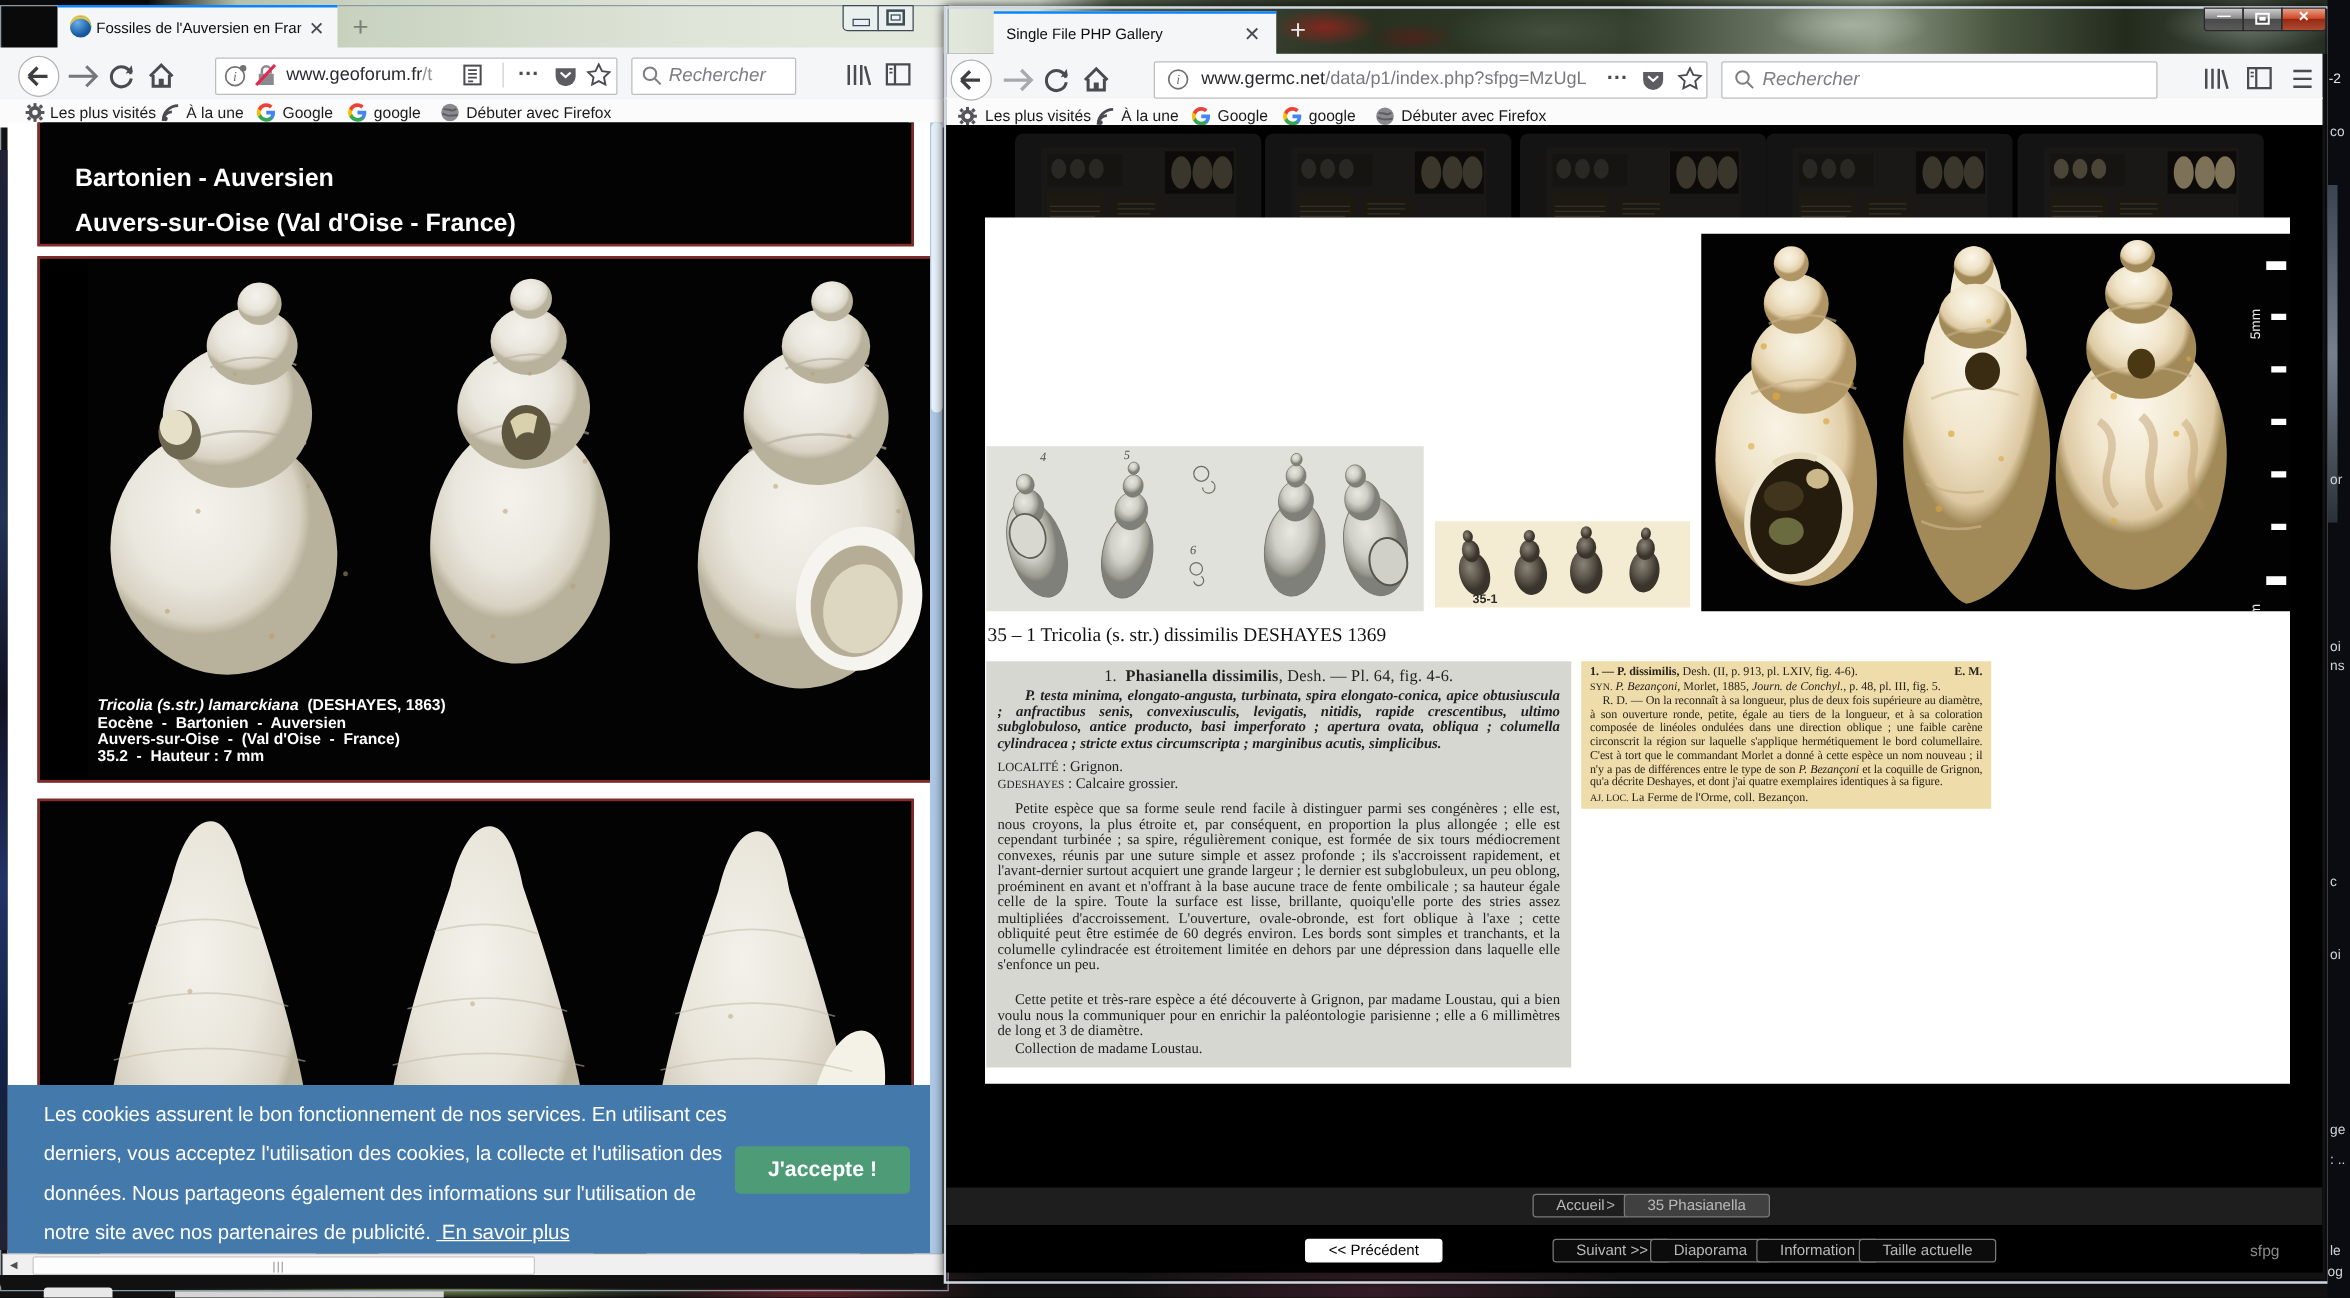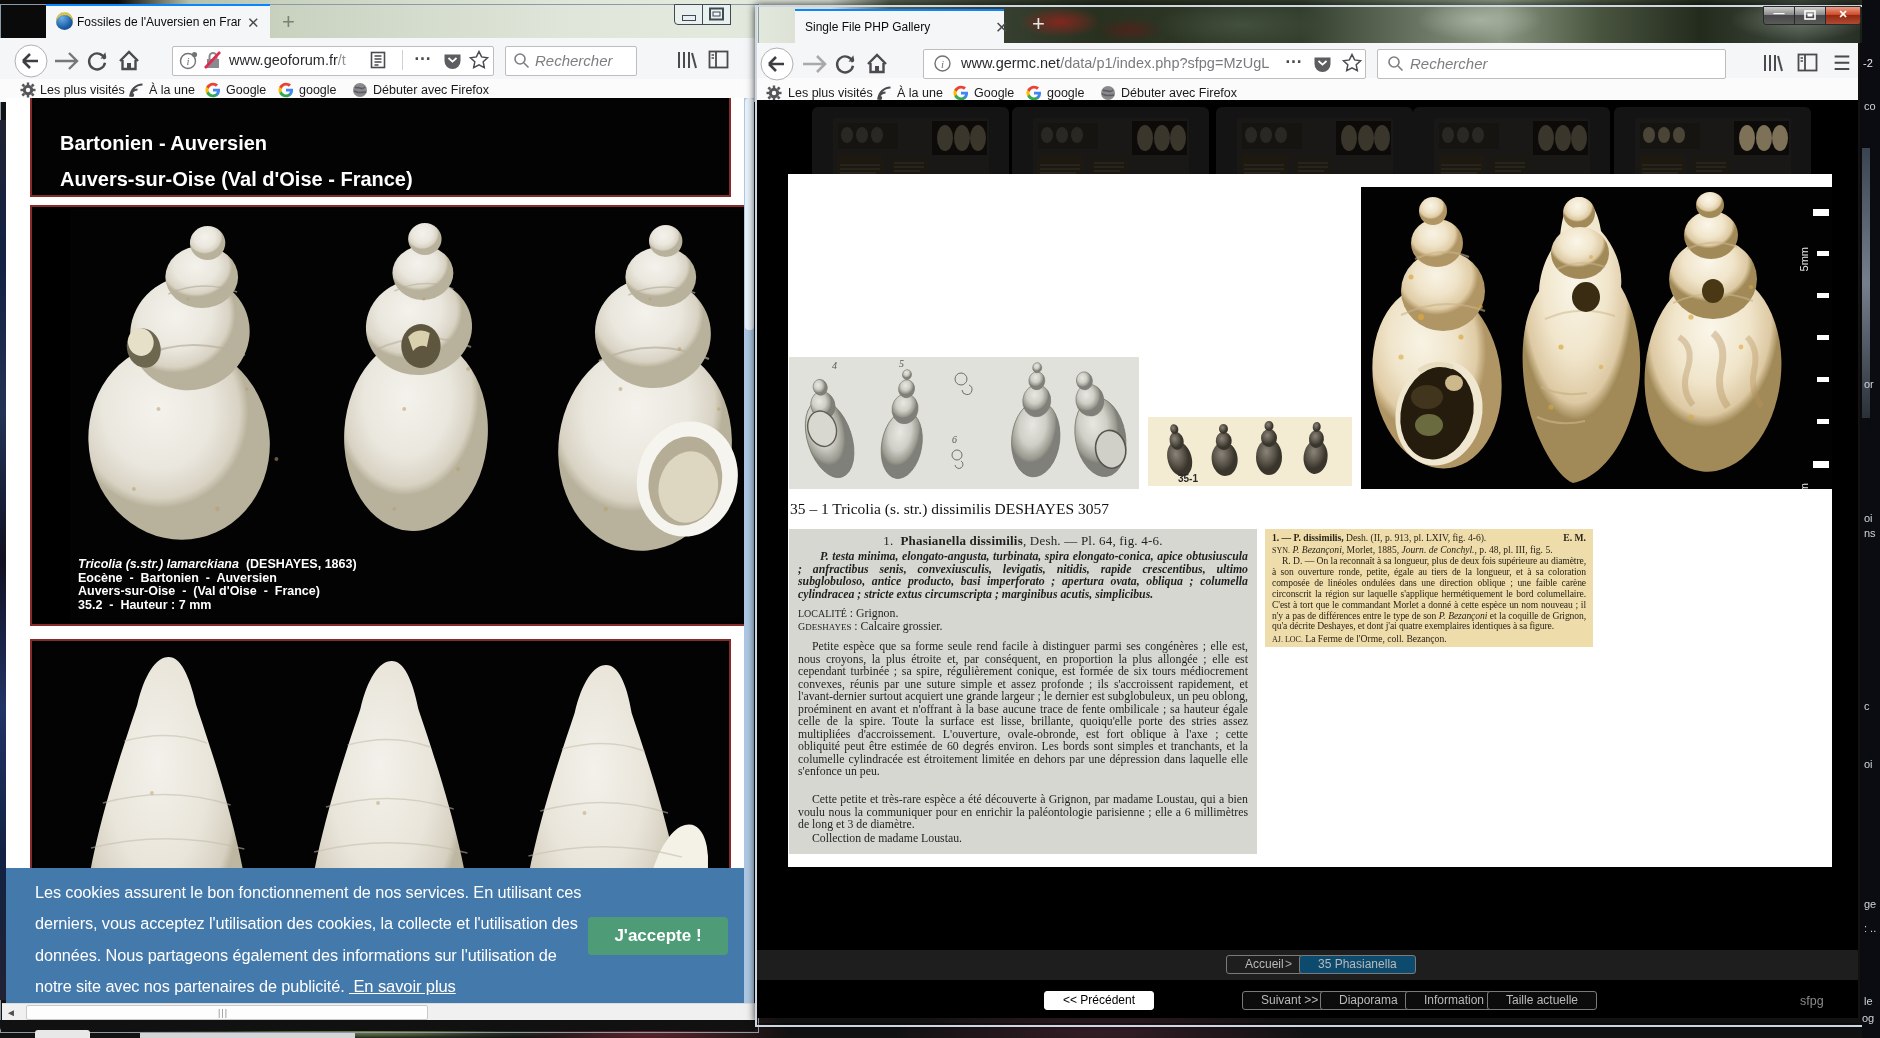--- a/index.html
+++ b/index.html
@@ -319,21 +319,21 @@
 
   <div class="abs" style="left:1008px;top:1px;width:92px;height:17px;">
     <div class="abs" style="left:0;top:0;width:30px;height:17px;background:linear-gradient(#cfcfcf,#8a8a8a 45%,#4a4a4a 50%,#5a5a5a);border:1px solid #2a2a2a;border-radius:0 0 0 3px;color:#fff;font-weight:bold;text-align:center;line-height:13px;font-size:11px;">—</div>
     <div class="abs" style="left:31px;top:0;width:30px;height:17px;background:linear-gradient(#cfcfcf,#8a8a8a 45%,#4a4a4a 50%,#5a5a5a);border:1px solid #2a2a2a;"><svg width="30" height="17">
           <rect x="10" y="4" width="10" height="8" fill="none" stroke="#fff" stroke-width="1.6"></rect>
           <rect x="12.5" y="6.5" width="5" height="3" fill="#fff"></rect>
         </svg></div>
     <div class="abs" style="left:62px;top:0;width:34px;height:17px;background:linear-gradient(#e8a08a,#cf4a2a 45%,#952a12 50%,#b04a32);border:1px solid #2a2a2a;border-radius:0 0 3px 0;color:#fff;font-weight:bold;text-align:center;line-height:15px;font-size:11px;">✕</div>
   </div>
 
-  <div class="tab" style="left:40px;top:4px;width:209px;">
+  <div class="tab" style="left:40px;top:4px;width:226px;">
      <div class="tabtitle" style="left:10px;">Single File PHP Gallery</div>
      <div class="tabx" style="left:200px;top:7px;font-size:16px;">✕</div>
   </div>
   <div class="newtab" style="left:277px;top:6px;">+</div>
 
   <div class="navbar" style="top:38px;width:1101px;height:35px;left:2px;"></div>
   <div class="bmbar" style="top:73px;width:1101px;height:22px;left:2px;"></div>
 
   <svg class="icn" style="left:3px;top:40px;" width="38" height="38" viewBox="0 0 38 38">
     <circle cx="19" cy="19" r="16" fill="#fff" stroke="#b1b1b3" stroke-width="1"></circle>
@@ -669,21 +669,21 @@
 <rect x="456" y="148" width="12" height="5"></rect>
 <rect x="456" y="190" width="12" height="5"></rect>
 <rect x="456" y="232" width="12" height="5"></rect>
 <rect x="452" y="274" width="16" height="7"></rect>
 </g>
 <text x="447" y="60" fill="#e8e8e8" font-size="11" font-family="Liberation Sans" transform="rotate(-90 447 60)" text-anchor="end">5mm</text>
 <text x="447" y="296" fill="#e8e8e8" font-size="11" font-family="Liberation Sans" transform="rotate(-90 447 296)" text-anchor="end">0mm</text>
 </svg>
 </div>
 
-      <div class="abs" style="left:2px;top:326px;font-family:'Liberation Serif',serif;font-size:15.5px;color:#111;">35 – 1 Tricolia (s. str.) dissimilis DESHAYES 3057</div>
+      <div class="abs" style="left:2px;top:326px;font-family:'Liberation Serif',serif;font-size:15.5px;color:#111;">35 – 1 Tricolia (s. str.) dissimilis DESHAYES 1369</div>
 
       <div class="abs" id="grayblock" style="left:1px;top:355px;width:468px;height:325px;background:#d7d7d2;overflow:hidden;font-family:'Liberation Serif',serif;color:#1f1f1f;">
  <div class="abs" style="left:0;top:4px;width:468px;text-align:center;font-size:13px;letter-spacing:.2px;">1.&nbsp; <b>Phasianella dissimilis</b>, Desh. — Pl. 64, fig. 4-6.</div>
  <div class="abs" style="left:9px;top:21px;width:450px;font-size:11.8px;line-height:12.7px;font-style:italic;font-weight:bold;text-align:justify;"><span style="padding-left:22px;"></span>P. testa minima, elongato-angusta, turbinata, spira elongato-conica, apice obtusiuscula ; anfractibus senis, convexiusculis, levigatis, nitidis, rapide crescentibus, ultimo subglobuloso, antice producto, basi imperforato ; apertura ovata, obliqua ; columella cylindracea ; stricte extus circumscripta ; marginibus acutis, simplicibus.</div>
  <div class="abs" style="left:9px;top:77px;font-size:11.8px;"><span style="font-size:10px;">L</span><span style="font-size:10px;">OCALITÉ</span> : Grignon.</div>
  <div class="abs" style="left:9px;top:90px;font-size:11.8px;"><span style="font-size:10px;">G</span><span style="font-size:9px;">DESHAYES</span> : Calcaire grossier.</div>
  <div class="abs" style="left:9px;top:111px;width:450px;font-size:11.8px;line-height:12.55px;text-align:justify;"><span style="padding-left:14px;"></span>Petite espèce que sa forme seule rend facile à distinguer parmi ses congénères ; elle est, nous croyons, la plus étroite et, par conséquent, en proportion la plus allongée ; elle est cependant turbinée ; sa spire, régulièrement conique, est formée de six tours médiocrement convexes, réunis par une suture simple et assez profonde ; ils s'accroissent rapidement, et l'avant-dernier surtout acquiert une grande largeur ; le dernier est subglobuleux, un peu oblong, proéminent en avant et n'offrant à la base aucune trace de fente ombilicale ; sa hauteur égale celle de la spire. Toute la surface est lisse, brillante, quoiqu'elle porte des stries assez multipliées d'accroissement. L'ouverture, ovale-obronde, est fort oblique à l'axe ; cette obliquité peut être estimée de 60 degrés environ. Les bords sont simples et tranchants, et la columelle cylindracée est étroitement limitée en dehors par une dépression dans laquelle elle s'enfonce un peu.</div>
  <div class="abs" style="left:9px;top:264px;width:450px;font-size:11.8px;line-height:12.55px;text-align:justify;"><span style="padding-left:14px;"></span>Cette petite et très-rare espèce a été découverte à Grignon, par madame Loustau, qui a bien voulu nous la communiquer pour en enrichir la paléontologie parisienne ; elle a 6 millimètres de long et 3 de diamètre.</div>
  <div class="abs" style="left:23px;top:302px;font-size:11.8px;">Collection de madame Loustau.</div>
 </div>
@@ -692,21 +692,21 @@
  <div class="abs" style="left:7px;top:3px;width:314px;font-size:9.6px;line-height:11.5px;"><b>1. — P. dissimilis,</b> Desh. (II, p. 913, pl. LXIV, fig. 4-6). <span style="float:right;font-weight:bold;">E. M.</span></div>
  <div class="abs" style="left:7px;top:15px;width:314px;font-size:9.6px;"><span style="font-size:8px;">SYN.</span> <i>P. Bezançoni</i>, Morlet, 1885, <i>Journ. de Conchyl.</i>, p. 48, pl. III, fig. 5.</div>
  <div class="abs" style="left:7px;top:27px;width:314px;font-size:9.6px;line-height:10.9px;text-align:justify;letter-spacing:-0.1px;"><span style="padding-left:10px;"></span>R. D. — On la reconnaît à sa longueur, plus de deux fois supérieure au diamètre, à son ouverture ronde, petite, égale au tiers de la longueur, et à sa coloration composée de linéoles ondulées dans une direction oblique ; une faible carène circonscrit la région sur laquelle s'applique hermétiquement le bord columellaire. C'est à tort que le commandant Morlet a donné à cette espèce un nom nouveau ; il n'y a pas de différences entre le type de son <i>P. Bezançoni</i> et la coquille de Grignon, qu'a décrite Deshayes, et dont j'ai quatre exemplaires identiques à sa figure.</div>
  <div class="abs" style="left:7px;top:104px;width:314px;font-size:9.6px;"><span style="font-size:8px;">AJ. LOC.</span> La Ferme de l'Orme, coll. Bezançon.</div>
 </div>
     </div>
 
     <div class="abs" style="left:0;top:850px;width:1101px;height:30px;background:#1e1e1e;">
       <span class="gbtn" style="position:absolute;left:469px;top:5px;background:#1e1e1e;">Accueil</span>
       <span class="abs" style="left:528px;top:7px;color:#aaa;font-size:12px;">&gt;</span>
-      <span class="gbtn" style="position:absolute;left:542px;top:5px;background:#0c4a6e;">35 Phasianella</span>
+      <span class="gbtn" style="position:absolute;left:542px;top:5px;background:#404040;">35 Phasianella</span>
     </div>
 
     <div class="abs" style="left:0;top:889px;width:1101px;height:29px;background:#000;">
       <span class="gbtn" style="position:absolute;left:287px;top:2px;background:#fff;color:#000;border-color:#fff;">&lt;&lt; Précédent</span>
       <span class="gbtn" style="position:absolute;left:386px;top:2px;margin-top:40px;">Fermer l'image</span>
       <span class="gbtn" style="position:absolute;left:485px;top:2px;">Suivant &gt;&gt;</span>
       <span class="gbtn" style="position:absolute;left:563px;top:2px;">Diaporama</span>
       <span class="gbtn" style="position:absolute;left:648px;top:2px;">Information</span>
       <span class="gbtn" style="position:absolute;left:730px;top:2px;">Taille actuelle</span>
       <span class="abs" style="left:1043px;top:5px;color:#8a8a8a;font-size:12.5px;">sfpg</span>

